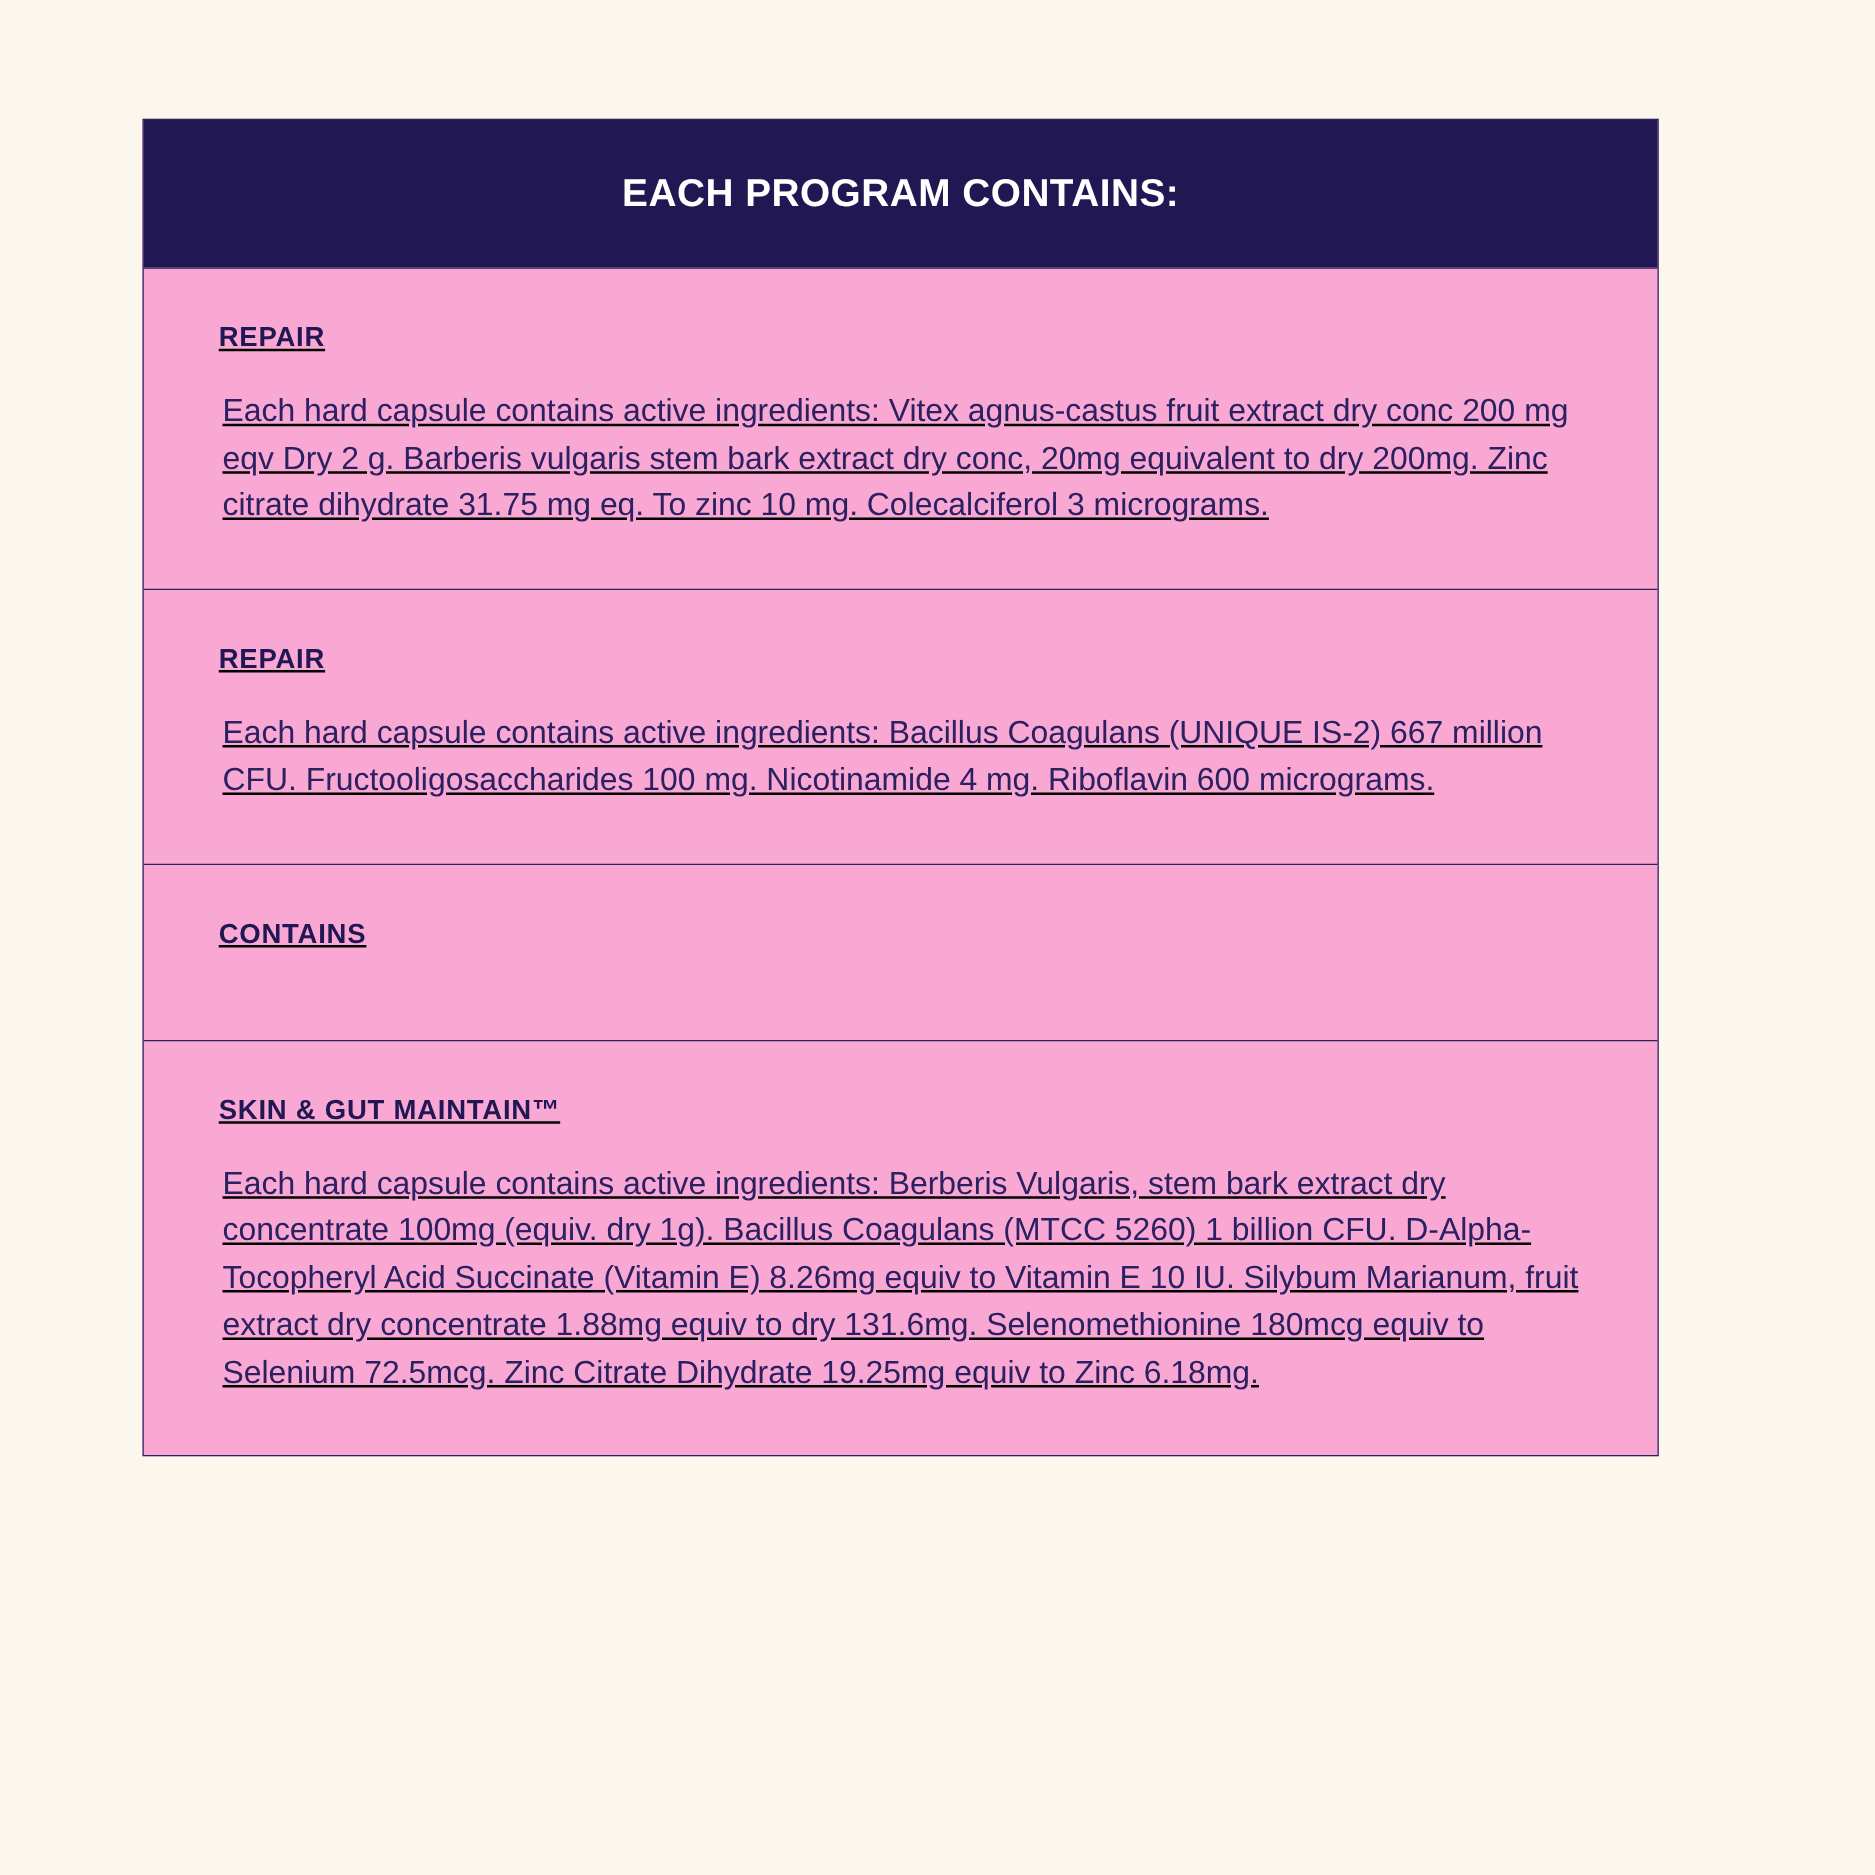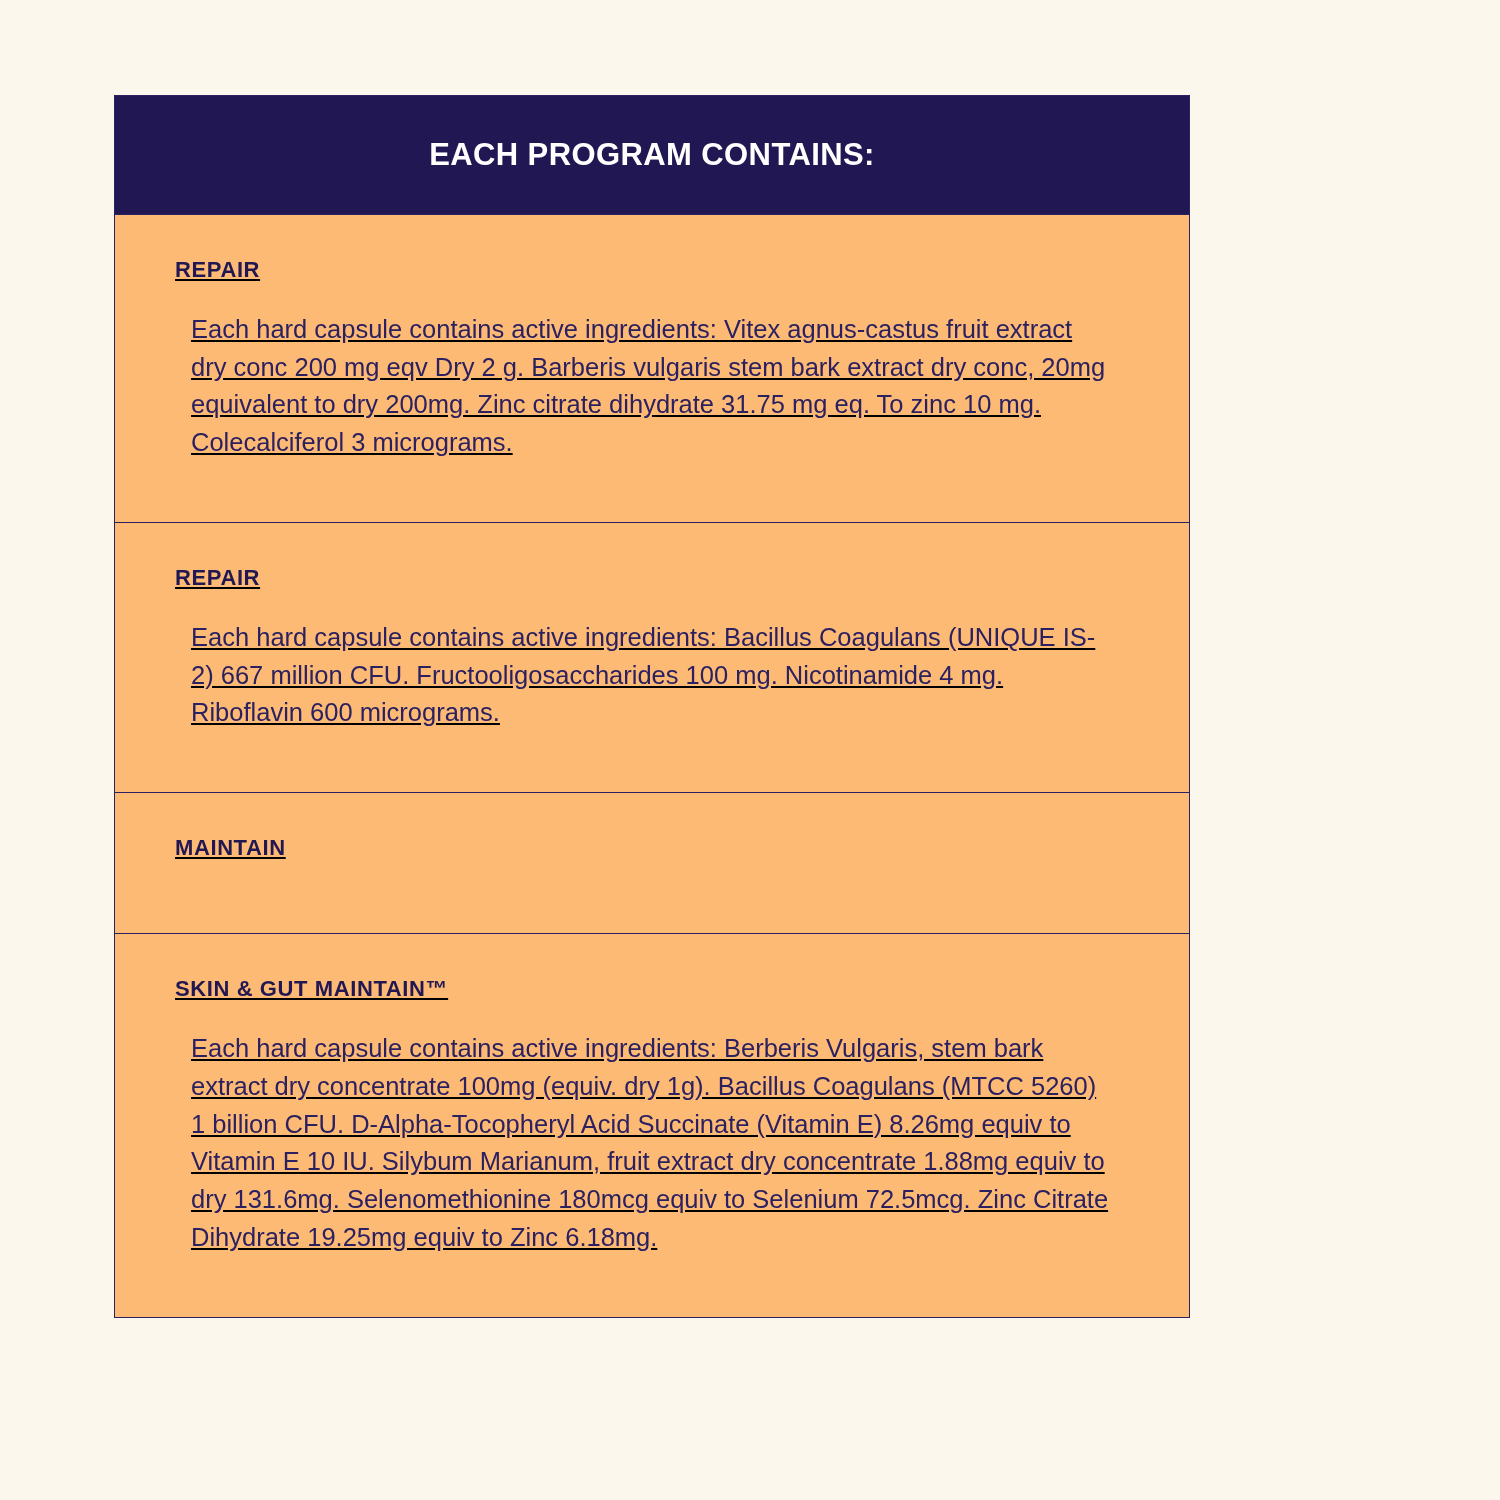--- a/index.html
+++ b/index.html
@@ -10,24 +10,24 @@
     width: 1500px;
     height: 1500px;
     background: #fbf7ed;
     font-family: "Liberation Sans", sans-serif;
     -webkit-font-smoothing: antialiased;
   }
   .panel {
     position: absolute;
     left: 114px;
     top: 95px;
-    width: 1076px;
+    width: 1213px;
     box-sizing: border-box;
     border: 1px solid #2b2060;
-    background: #fdba74;
+    background: #f9a8d4;
   }
   .panel-header {
     background: #211753;
     height: 118px;
     display: flex;
     align-items: center;
     justify-content: center;
     box-sizing: border-box;
   }
   .panel-header-title {
@@ -49,21 +49,21 @@
     color: #211753;
     font-size: 22px;
     font-weight: bold;
     letter-spacing: 0.6px;
     margin: 0 0 28px 0;
   }
   .section-body {
     color: #2b2060;
     font-size: 25.5px;
     line-height: 1.48;
-    margin: 16px;
+    margin: 3px;
     max-width: 1160px;
   }
   .sect-repair .section-body { max-width: 1115px; }
   .sect-restore .section-body { max-width: 1150px; }
   .sect-replenish .section-body { max-width: 1165px; }
   .sect-maintain .section-body { max-width: 1160px; }
 </style>
 </head>
 <body>
 
@@ -77,21 +77,21 @@
     <h3 class="section-title">REPAIR</h3>
     <p class="section-body">Each hard capsule contains active ingredients: Vitex agnus-castus fruit extract dry conc 200 mg eqv Dry 2 g. Barberis vulgaris stem bark extract dry conc, 20mg equivalent to dry 200mg. Zinc citrate dihydrate 31.75 mg eq. To zinc 10 mg. Colecalciferol 3 micrograms.</p>
   </div>
 
   <div class="section sect-restore">
     <h3 class="section-title">REPAIR</h3>
     <p class="section-body">Each hard capsule contains active ingredients: Bacillus Coagulans (UNIQUE IS-2) 667 million CFU. Fructooligosaccharides 100 mg. Nicotinamide 4 mg. Riboflavin 600 micrograms.</p>
   </div>
 
   <div class="section sect-replenish">
-    <h3 class="section-title">MAINTAIN</h3>
+    <h3 class="section-title">CONTAINS</h3>
   </div>
 
   <div class="section sect-maintain">
     <h3 class="section-title">SKIN &amp; GUT MAINTAIN™</h3>
     <p class="section-body">Each hard capsule contains active ingredients: Berberis Vulgaris, stem bark extract dry concentrate 100mg (equiv. dry 1g). Bacillus Coagulans (MTCC 5260) 1 billion CFU. D-Alpha-Tocopheryl Acid Succinate (Vitamin E) 8.26mg equiv to Vitamin E 10 IU. Silybum Marianum, fruit extract dry concentrate 1.88mg equiv to dry 131.6mg. Selenomethionine 180mcg equiv to Selenium 72.5mcg. Zinc Citrate Dihydrate 19.25mg equiv to Zinc 6.18mg.</p>
   </div>
 
 </div>
 
 </body></html>

